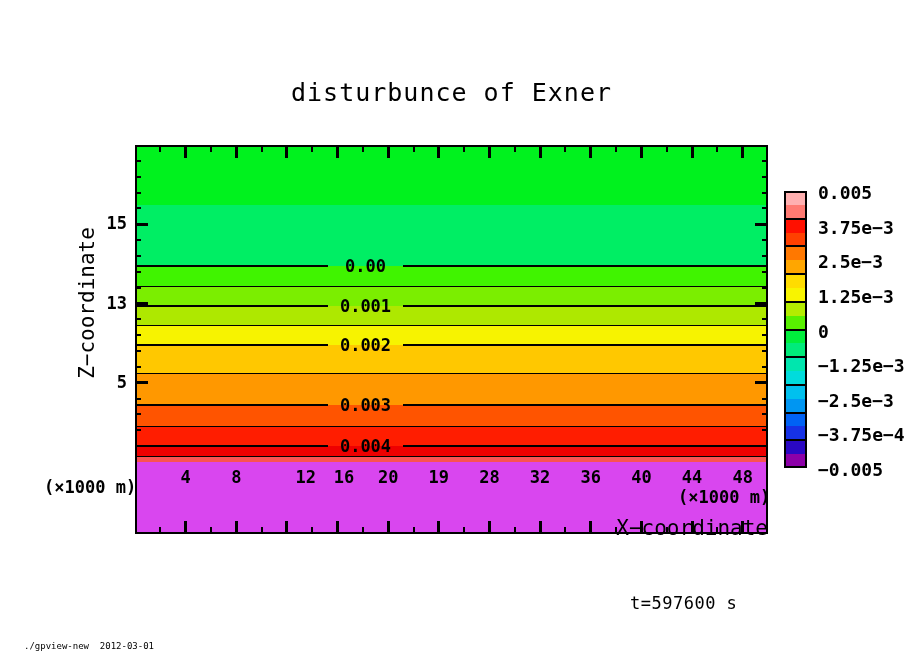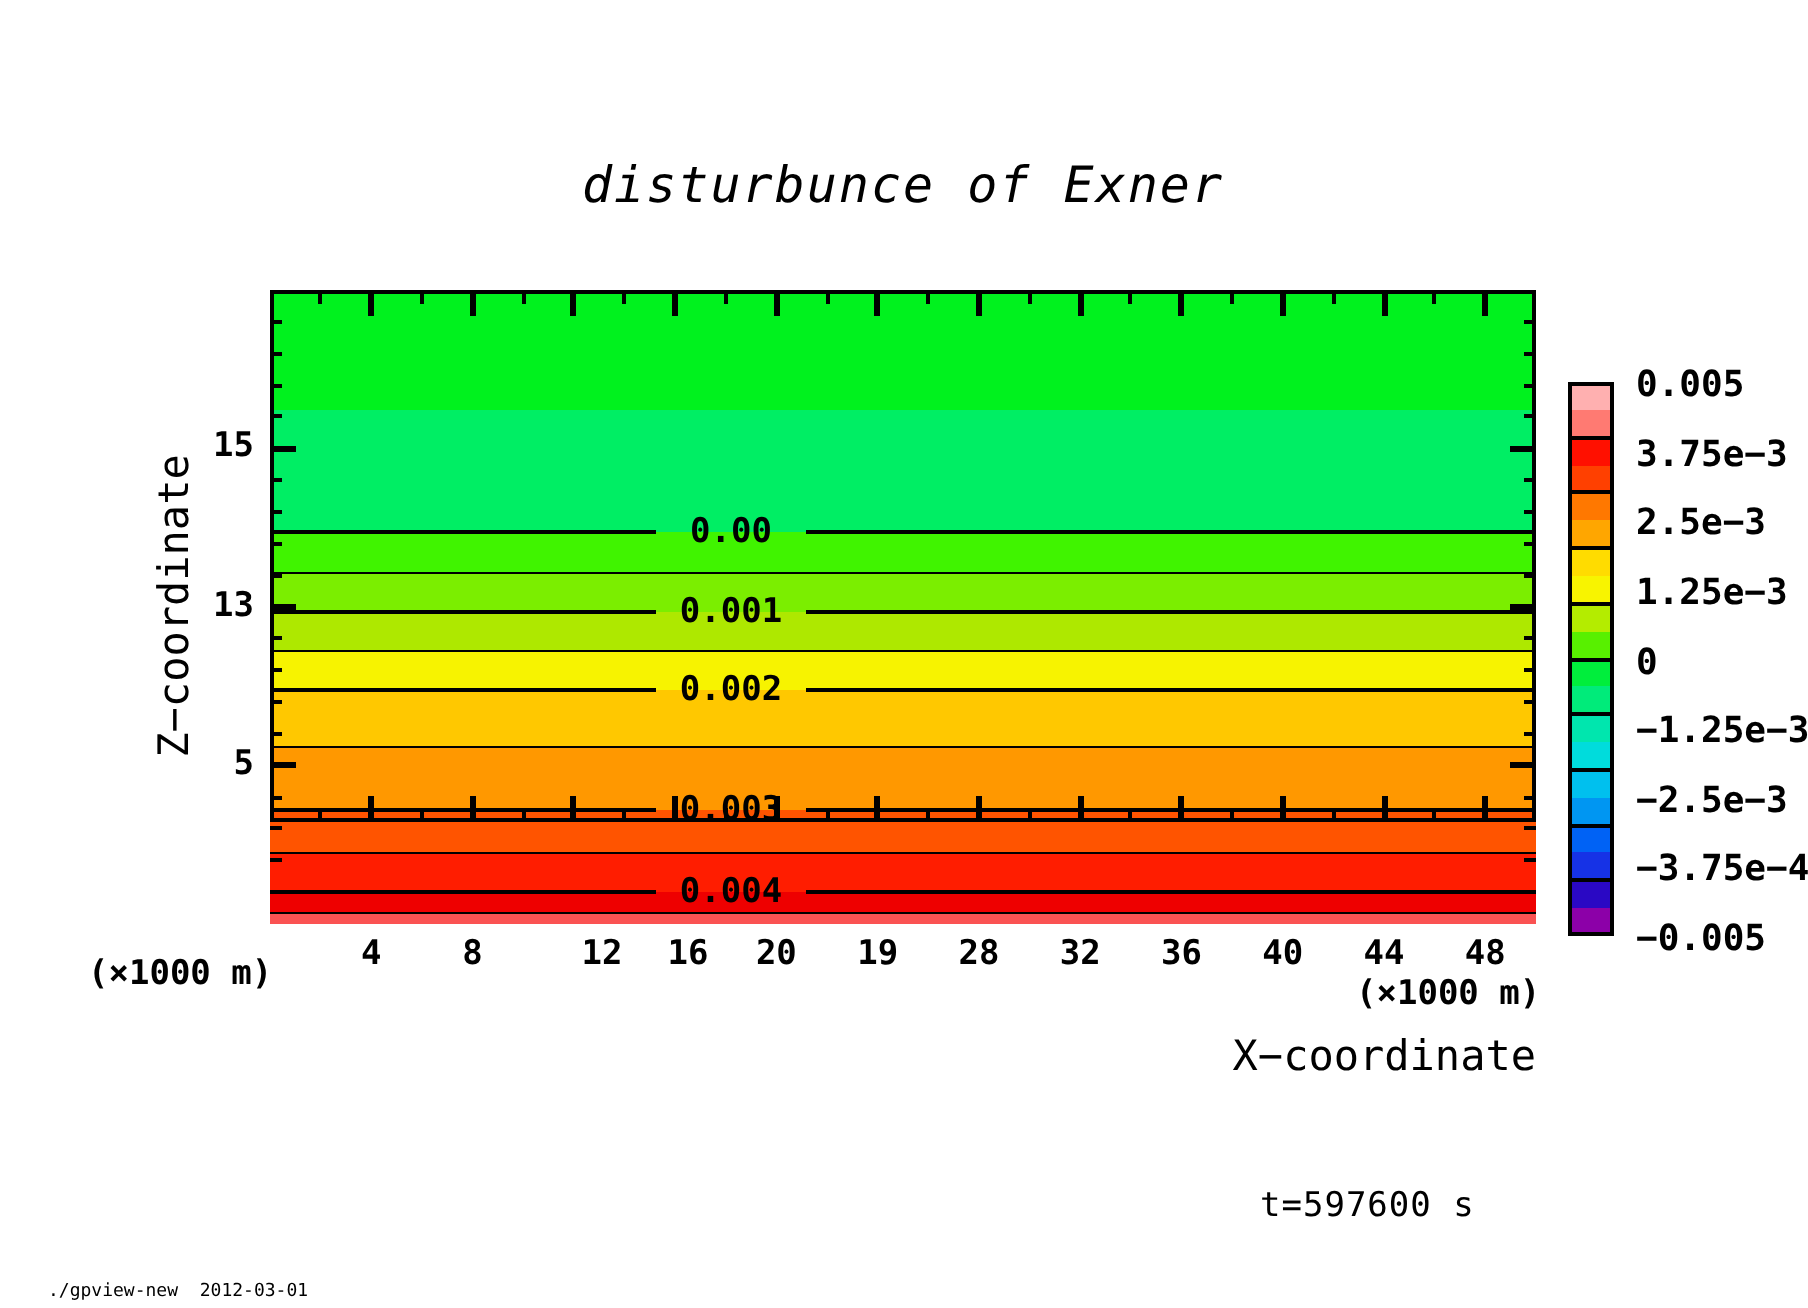--- a/index.html
+++ b/index.html
@@ -1,28 +1,28 @@
 <!DOCTYPE html>
 <html><head>
 <meta charset="utf-8">
 <style>
   html,body{margin:0;padding:0;background:#ffffff;}
   #canvas{position:relative;width:904px;height:654px;background:#ffffff;overflow:hidden;
           font-family:"DejaVu Sans Mono","Liberation Mono",monospace;color:#000;}
   .abs{position:absolute;}
-  #chart-title{left:135px;top:78px;width:633px;text-align:center;font-size:25px;letter-spacing:1px;white-space:nowrap;font-style:italic;}
+  #chart-title{left:135px;top:78px;width:633px;text-align:center;font-size:25px;letter-spacing:1px;white-space:nowrap;}
   #ylabel{left:87px;top:303px;transform:translate(-50%,-50%) rotate(-90deg);font-size:21px;white-space:nowrap;}
   #xlabel{left:135px;top:516px;width:633px;text-align:right;font-size:21px;white-space:nowrap;}
   #yunit{left:44px;top:477px;font-size:17px;font-weight:bold;white-space:nowrap;}
   #xunit{left:678px;top:487px;font-size:17px;font-weight:bold;white-space:nowrap;}
   #contour-note{left:135px;top:566px;width:633px;text-align:center;font-size:17px;font-weight:bold;letter-spacing:0.5px;white-space:nowrap;}
   #time-note{left:630px;top:593px;font-size:17px;letter-spacing:0.5px;white-space:nowrap;}
   #footer-left{left:24px;top:641px;font-size:9px;white-space:pre;}
   #footer-right{right:59px;top:641px;font-size:9px;white-space:pre;}
-  #plot{left:135px;top:145px;width:633px;height:266px;background:#c4b5fd;}
+  #plot{left:135px;top:145px;width:633px;height:389px;background:#d946ef;}
   #colorbar{left:784px;top:191px;width:23px;height:277px;}
   .band,.cline,.tick,.cbcell,.cbsep{position:absolute;}
   .band{left:0;width:100%;}
   .cline{background:#000;z-index:3;}
   .tick{background:#000;z-index:4;}
   .clabel{position:absolute;z-index:3;font-size:17px;font-weight:bold;text-align:center;line-height:20px;white-space:nowrap;}
   .plot-border{position:absolute;inset:0;border:2px solid #000;z-index:5;}
   .cbcell{left:0;width:100%;}
   .cbsep{left:0;width:100%;height:2px;background:#000;}
   .xticklab{position:absolute;font-size:17px;font-weight:bold;text-align:center;white-space:nowrap;}
@@ -193,21 +193,21 @@
     </div>
 
   <div class="abs" id="xlabel">X−coordinate</div>
   <div class="abs" id="xunit">(×1000 m)</div>
 
   <div class="abs" id="time-note">t=597600 s</div>
 
   <div class="abs" id="footer-left">./gpview-new  2012-03-01</div>
 <div class="xticklab" style="left: 160.64px; top: 467px; width: 50px;">4</div>
     <div class="xticklab" style="left: 211.28px; top: 467px; width: 50px;">8</div>
-    <div class="xticklab" style="left: 276px; top: 467px; width: 50px;">12</div>
+    <div class="xticklab" style="left: 266px; top: 467px; width: 50px; text-align: right;">12</div>
     <div class="xticklab" style="left: 319px; top: 467px; width: 50px;">16</div>
     <div class="xticklab" style="left: 363.2px; top: 467px; width: 50px;">20</div>
     <div class="xticklab" style="left: 413.84px; top: 467px; width: 50px;">19</div>
     <div class="xticklab" style="left: 464.48px; top: 467px; width: 50px;">28</div>
     <div class="xticklab" style="left: 515.12px; top: 467px; width: 50px;">32</div>
     <div class="xticklab" style="left: 565.76px; top: 467px; width: 50px;">36</div>
     <div class="xticklab" style="left: 616.4px; top: 467px; width: 50px;">40</div>
     <div class="xticklab" style="left: 667.04px; top: 467px; width: 50px;">44</div>
     <div class="xticklab" style="left: 717.68px; top: 467px; width: 50px;">48</div>
     <div class="yticklab" style="left: 63px; top: 371.75px; width: 64px;">5</div>

